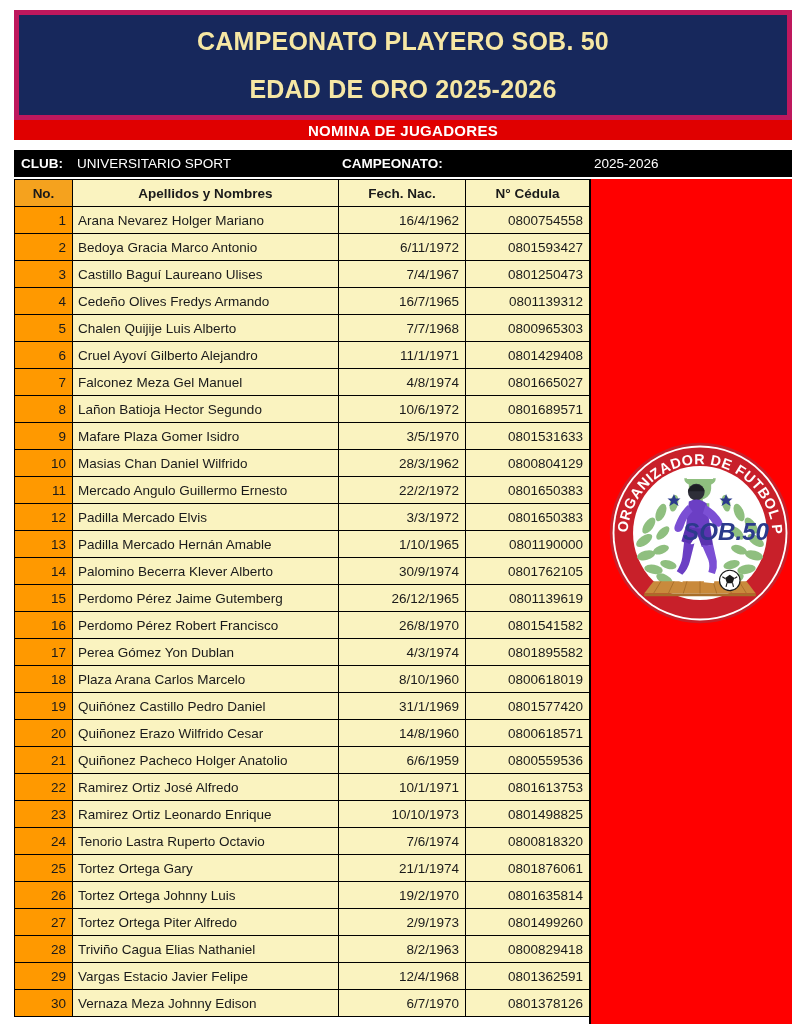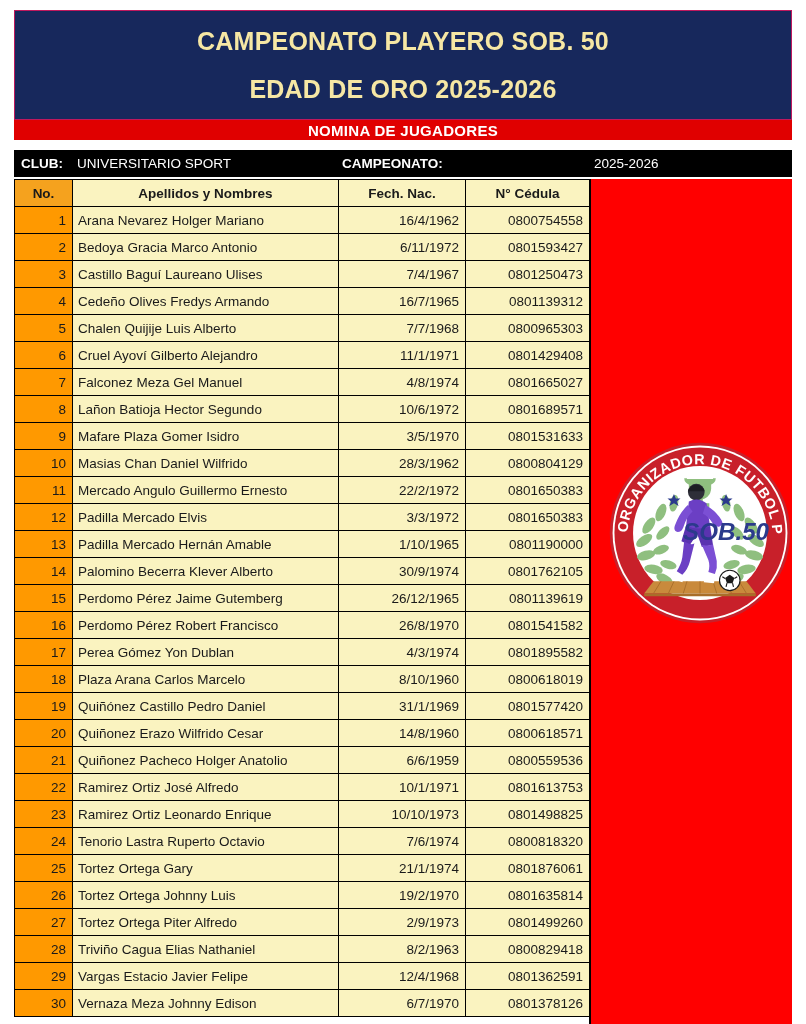--- a/index.html
+++ b/index.html
@@ -24,21 +24,21 @@
   }
 
   
   .title-banner {
     position: absolute;
     left: 14px;
     top: 10px;
     width: 778px;
     height: 110px;
     background: #17285C;
-    border: 1px solid #be185d;
+    border: 5px solid #be185d;
     box-sizing: border-box;
     display: flex;
     flex-direction: column;
     align-items: center;
     justify-content: center;
     gap: 22px;
   }
   .title-line {
     color: #F6E7A4;
     font-weight: bold;

